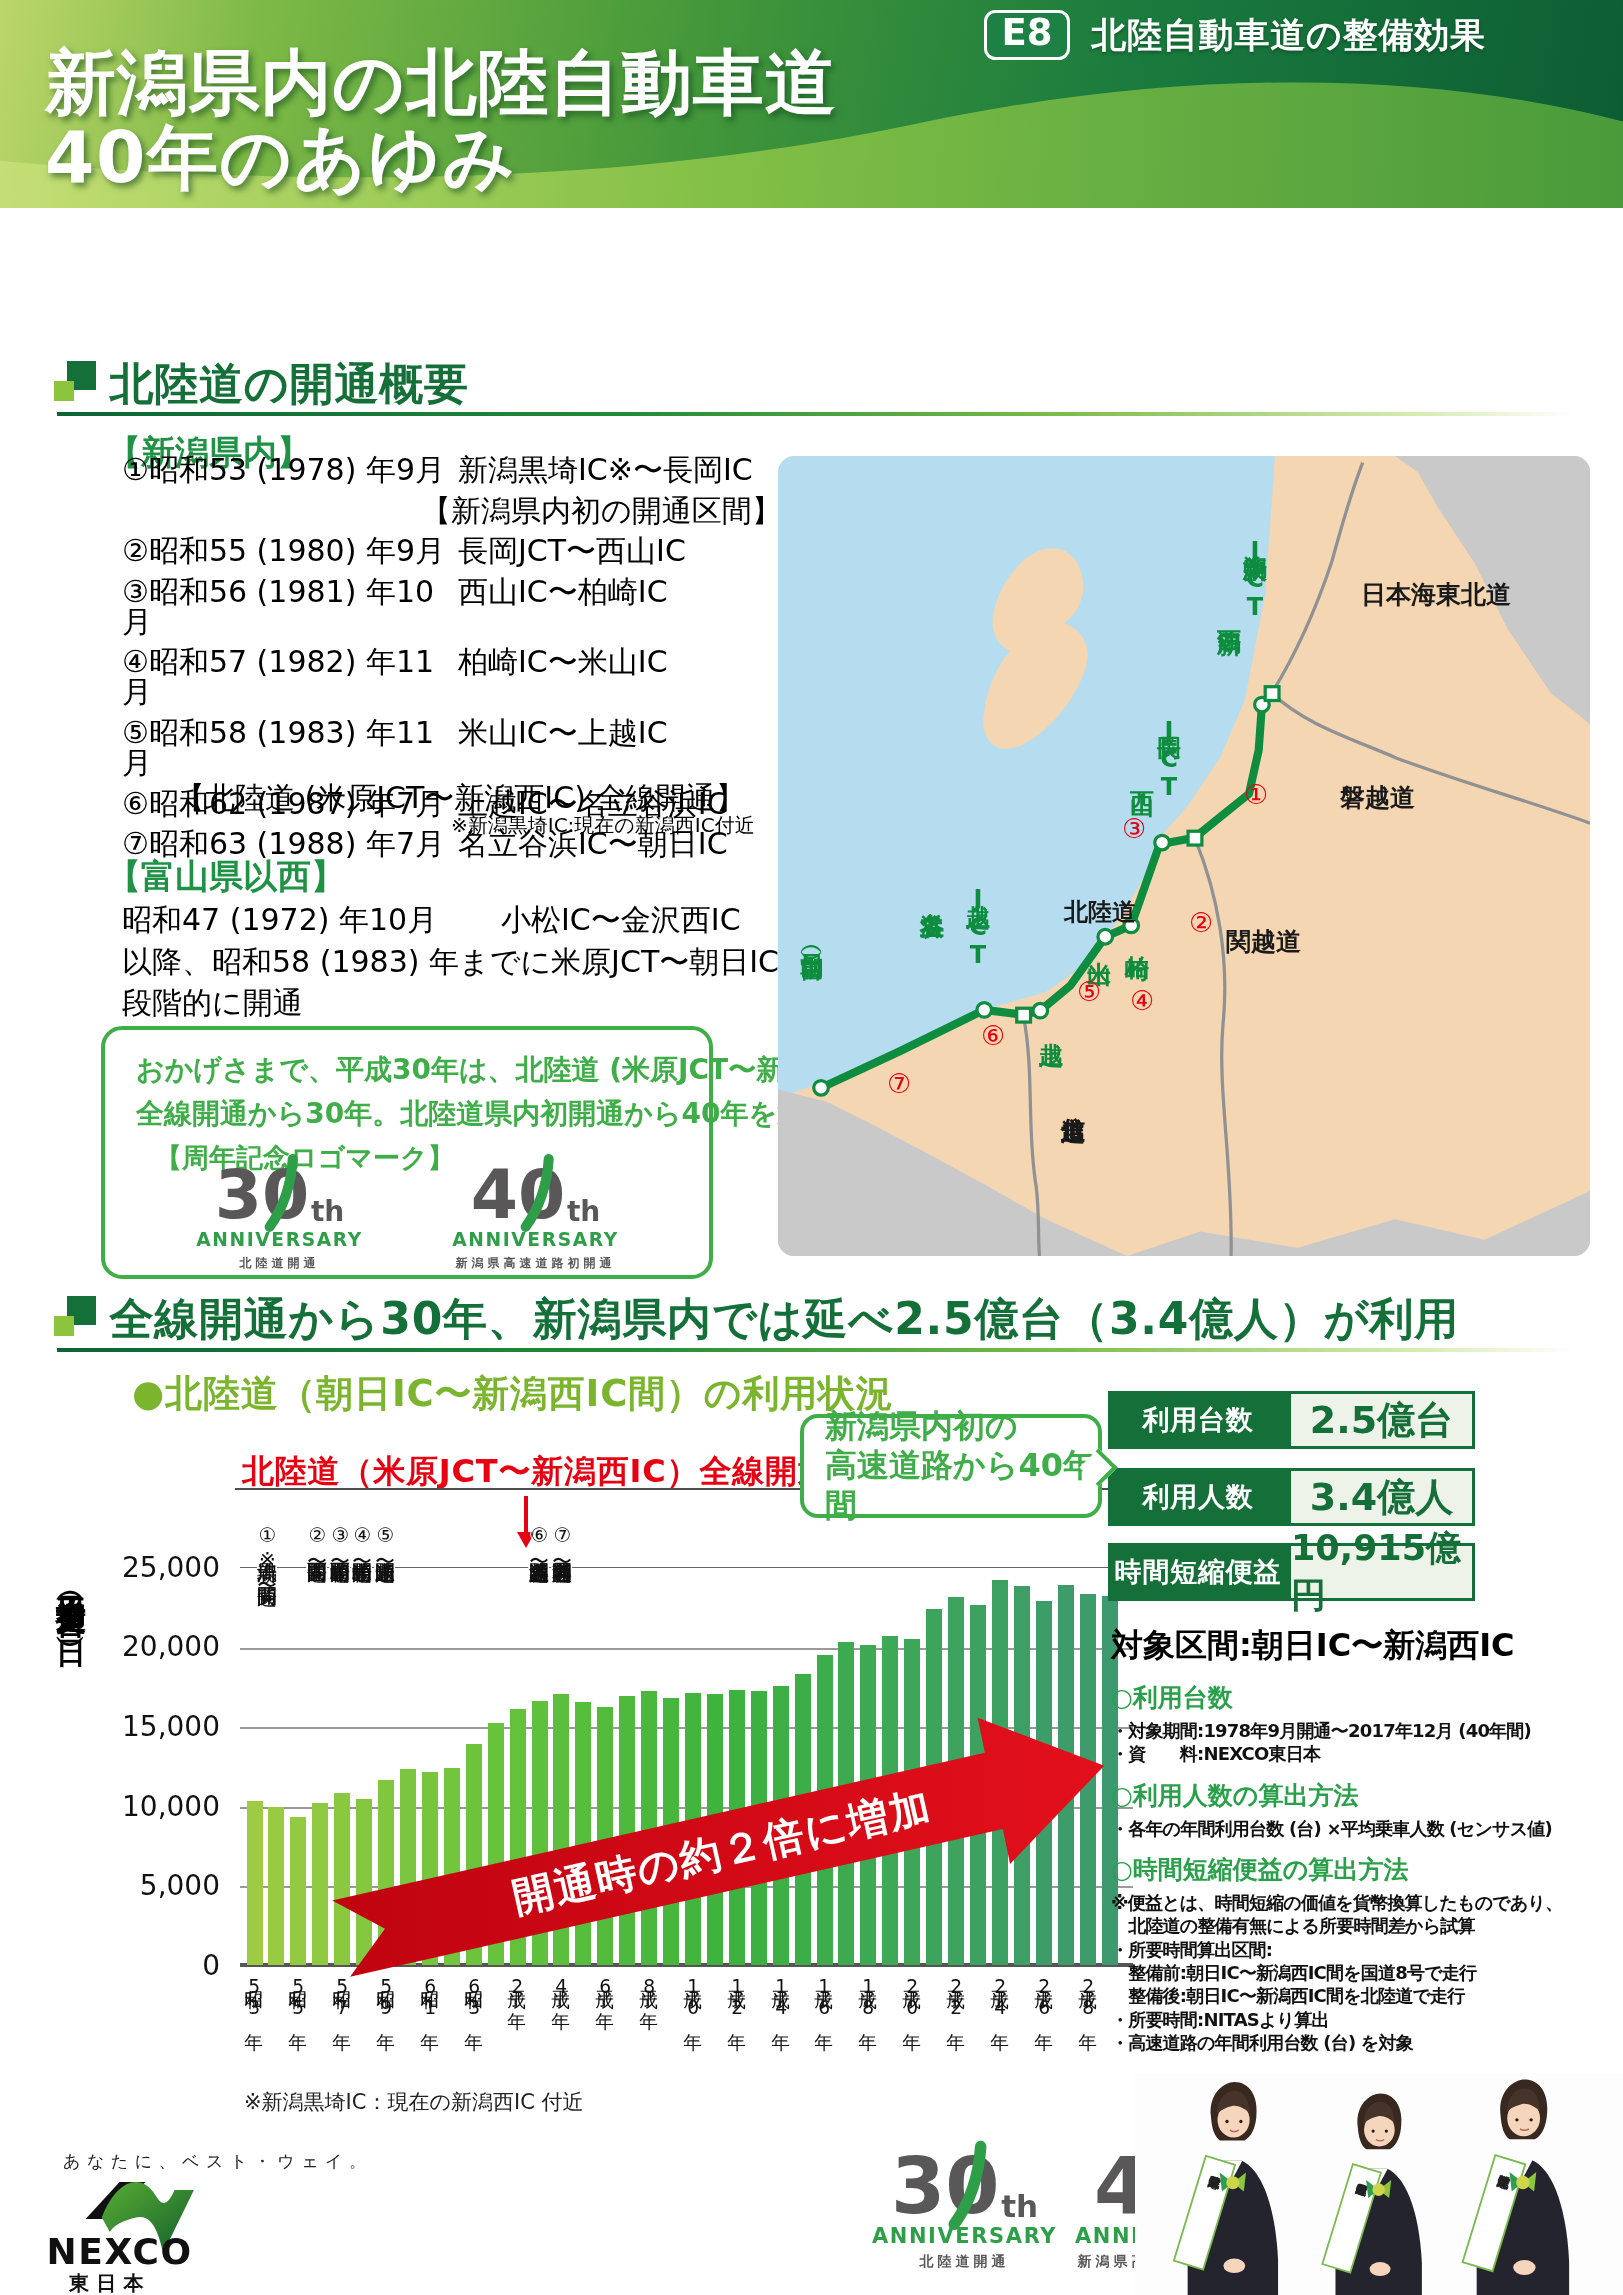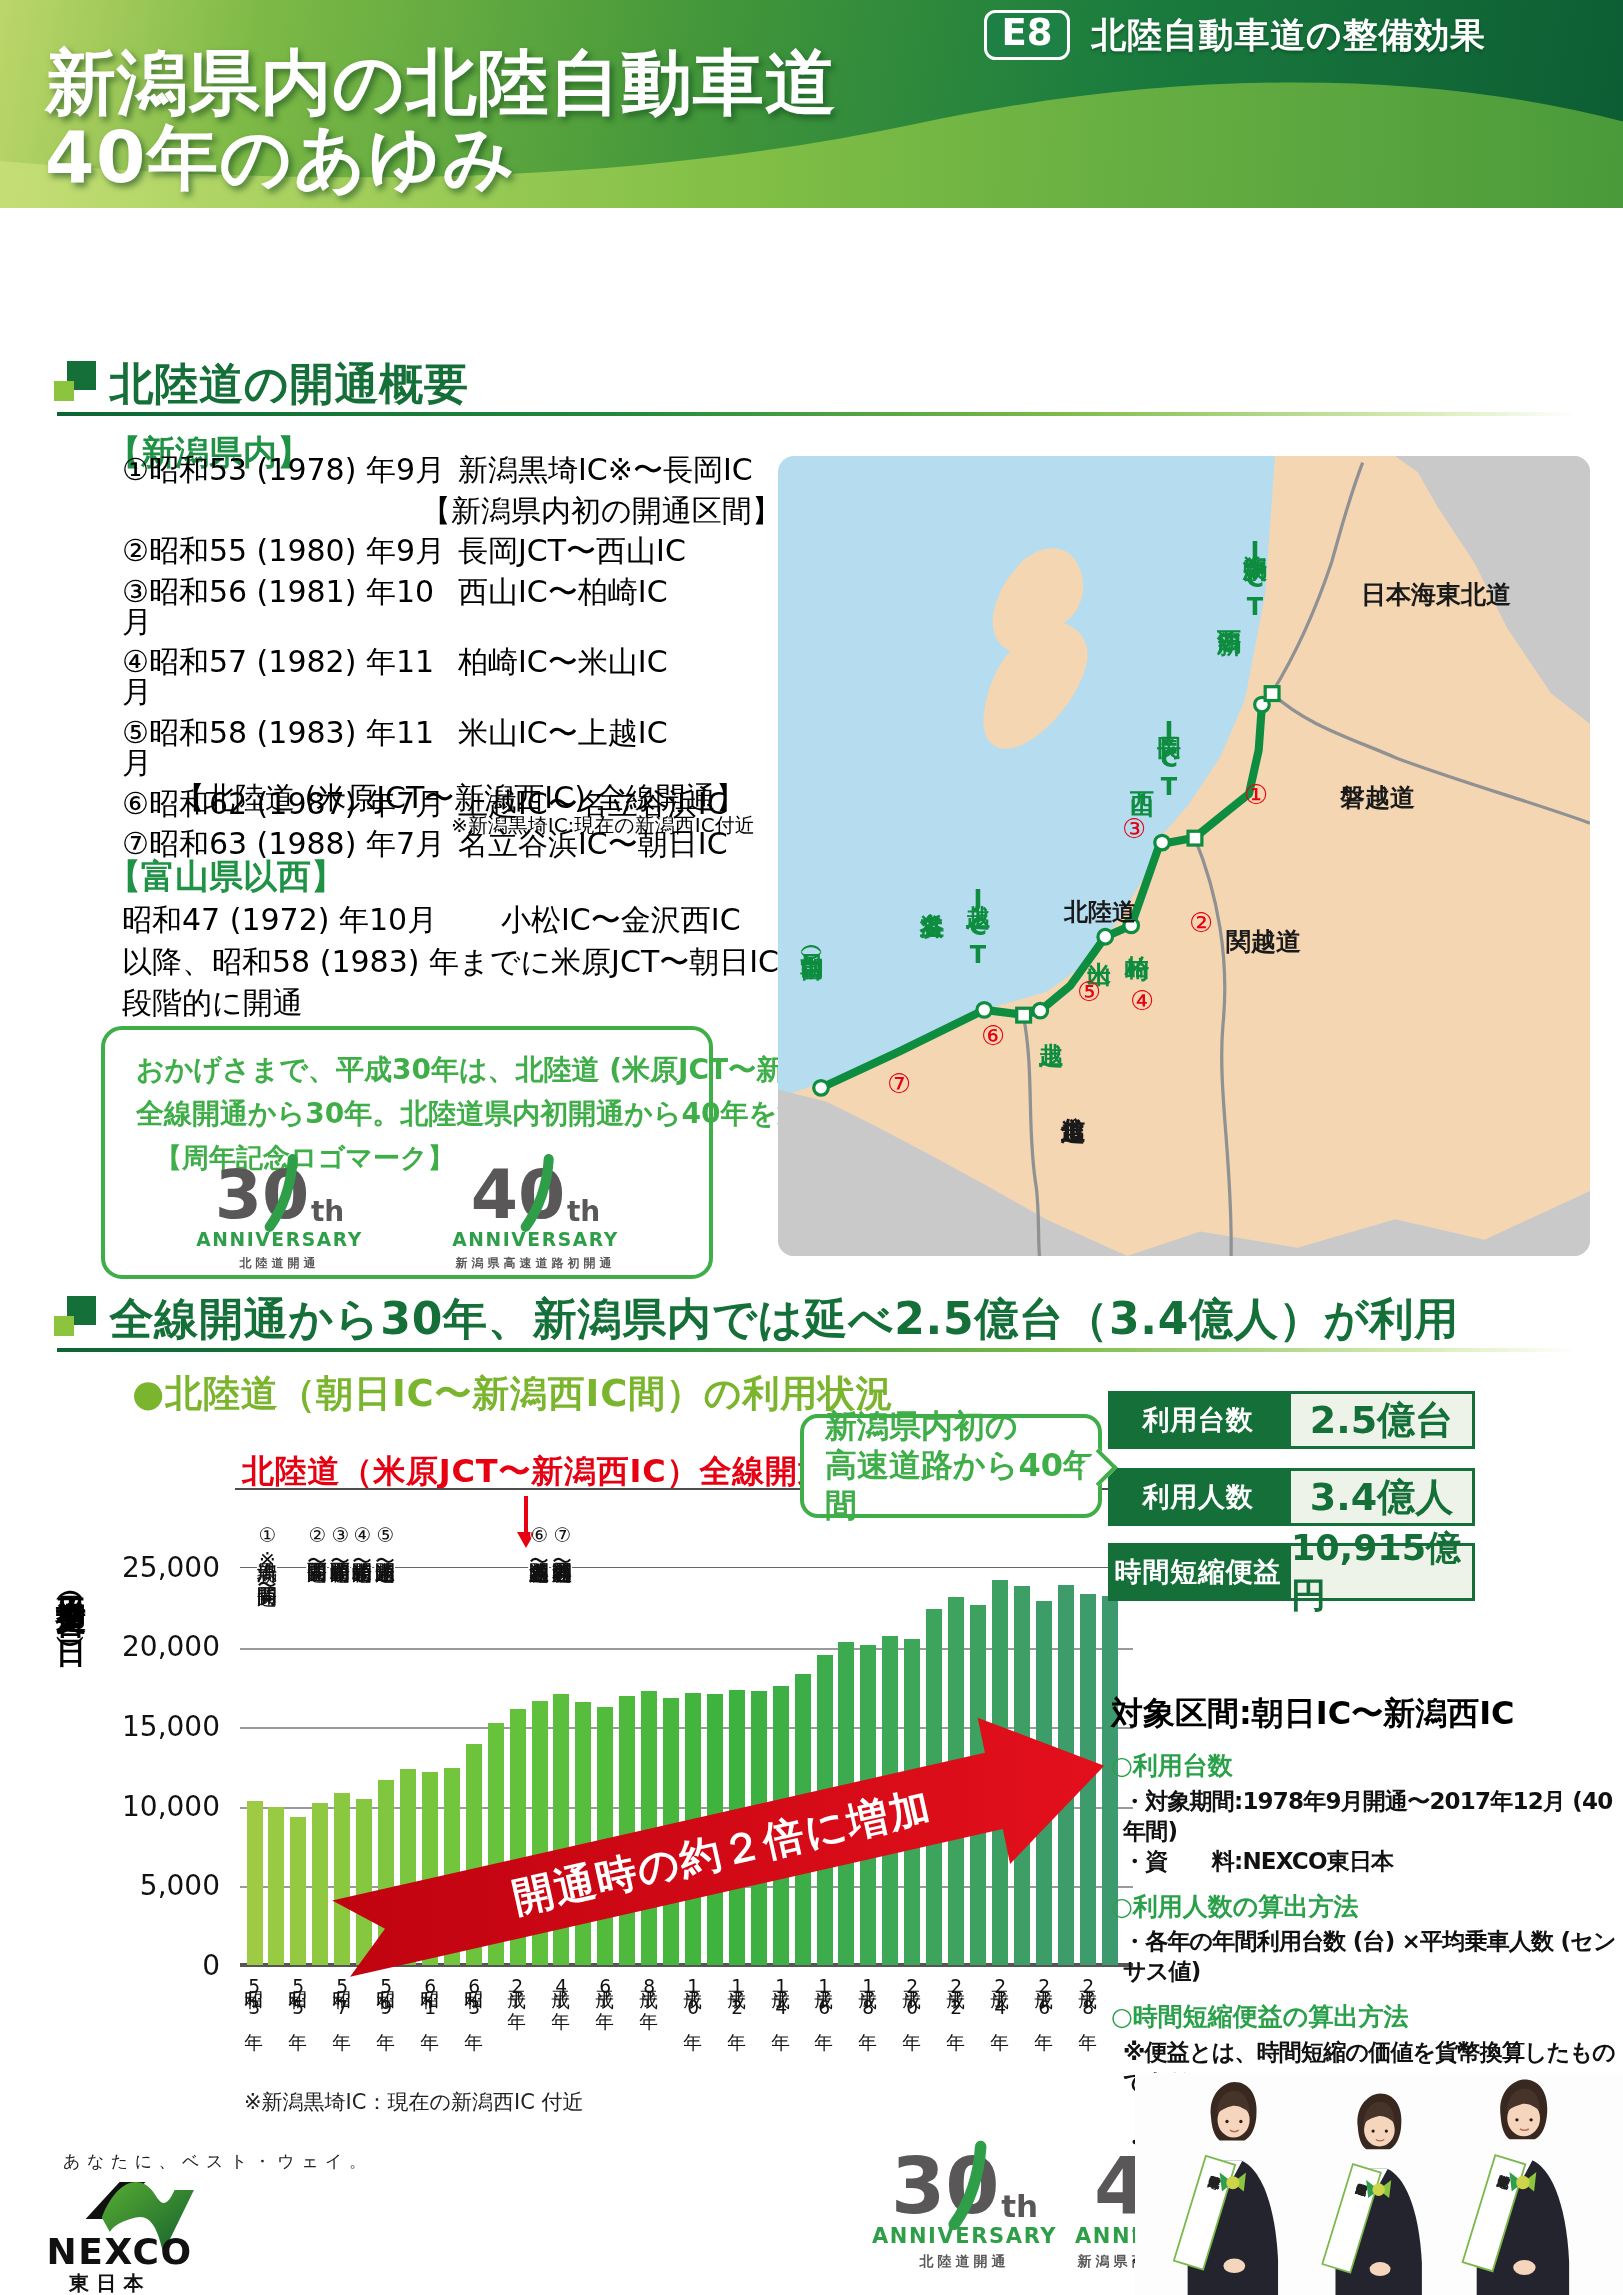--- a/index.html
+++ b/index.html
@@ -104,24 +104,24 @@
 
   
   .stat-row{position:absolute;left:1108px;width:367px;height:58px;display:flex;}
   .stat-label{width:180px;flex:0 0 180px;background:#156f38;color:#fff;font-size:27px;font-weight:bold;
               display:flex;align-items:center;justify-content:center;letter-spacing:0.8px;}
   .stat-value{flex:1;background:#eef3e9;border:3.2px solid #156f38;color:#156f38;
               font-weight:bold;display:flex;align-items:center;justify-content:center;}
   .stat-value.v0,.stat-value.v1{font-size:38px;} .stat-value.v2{font-size:35px;}
 
   
-  .notes{position:absolute;left:1111px;top:1692px;width:510px;}
+  .notes{position:absolute;left:1111px;top:1624px;width:510px;}
   .notes .target{font-size:32px;font-weight:bold;margin-bottom:11.4px;letter-spacing:0px;}
   .notes .nh{color:#2ba04a;font-size:25px;margin:13px 0 4.9px;font-weight:bold;}
-  .notes .nl{font-size:23px;line-height:1.3;color:#111;font-weight:bold;letter-spacing:-0.8px;margin-left:12px;}
+  .notes .nl{font-size:18px;line-height:1.3;color:#111;font-weight:bold;letter-spacing:-0.8px;}
 
   
   .tagline{position:absolute;left:63px;top:2150px;font-size:17px;letter-spacing:6.5px;color:#222;font-weight:normal;}
   .nexco{position:absolute;left:45px;top:2166px;width:203px;height:127px;}
   .nexco svg{position:absolute;left:29px;top:3.2px;}
   .nexco .nx{position:absolute;left:1.6px;top:65px;font-size:36px;font-weight:bold;letter-spacing:1.6px;color:#111;}
   .nexco .hi{position:absolute;left:24px;top:104px;font-size:20px;font-weight:bold;letter-spacing:7.3px;color:#111;}
   .photo{position:absolute;left:1135px;top:2073px;width:489px;height:222px;background:#fdfdfd;overflow:hidden;}
 </style>
 </head>

